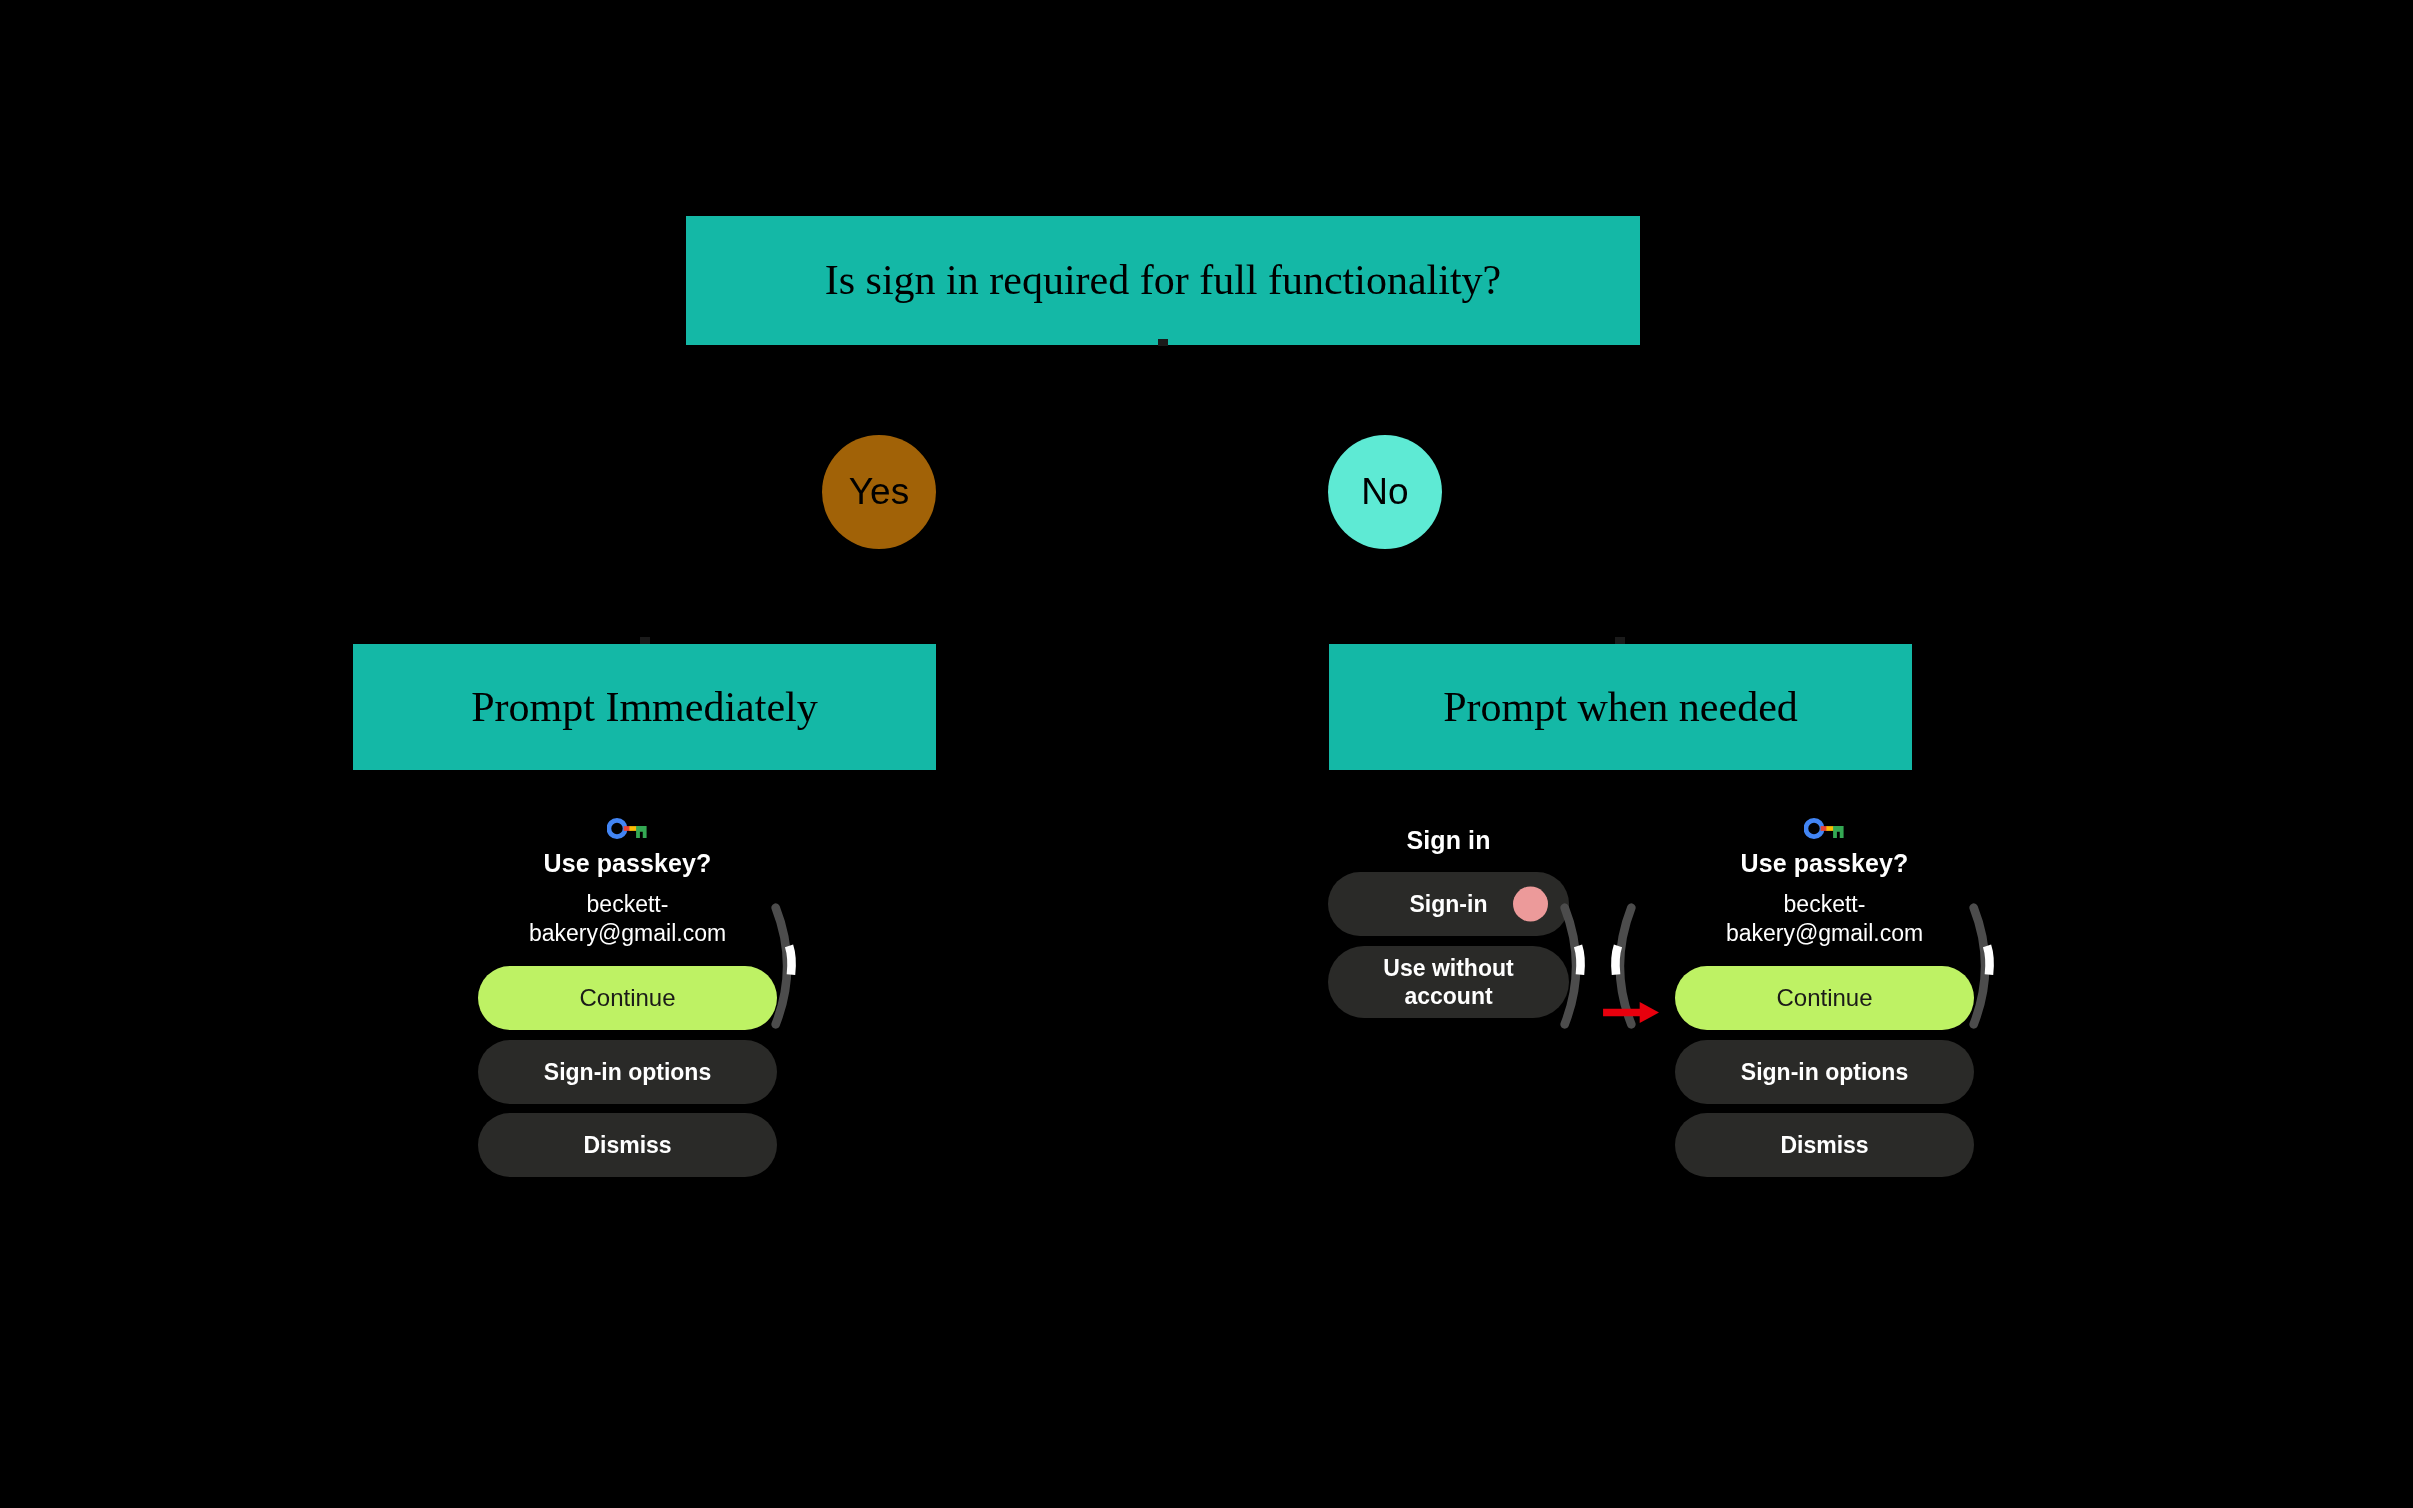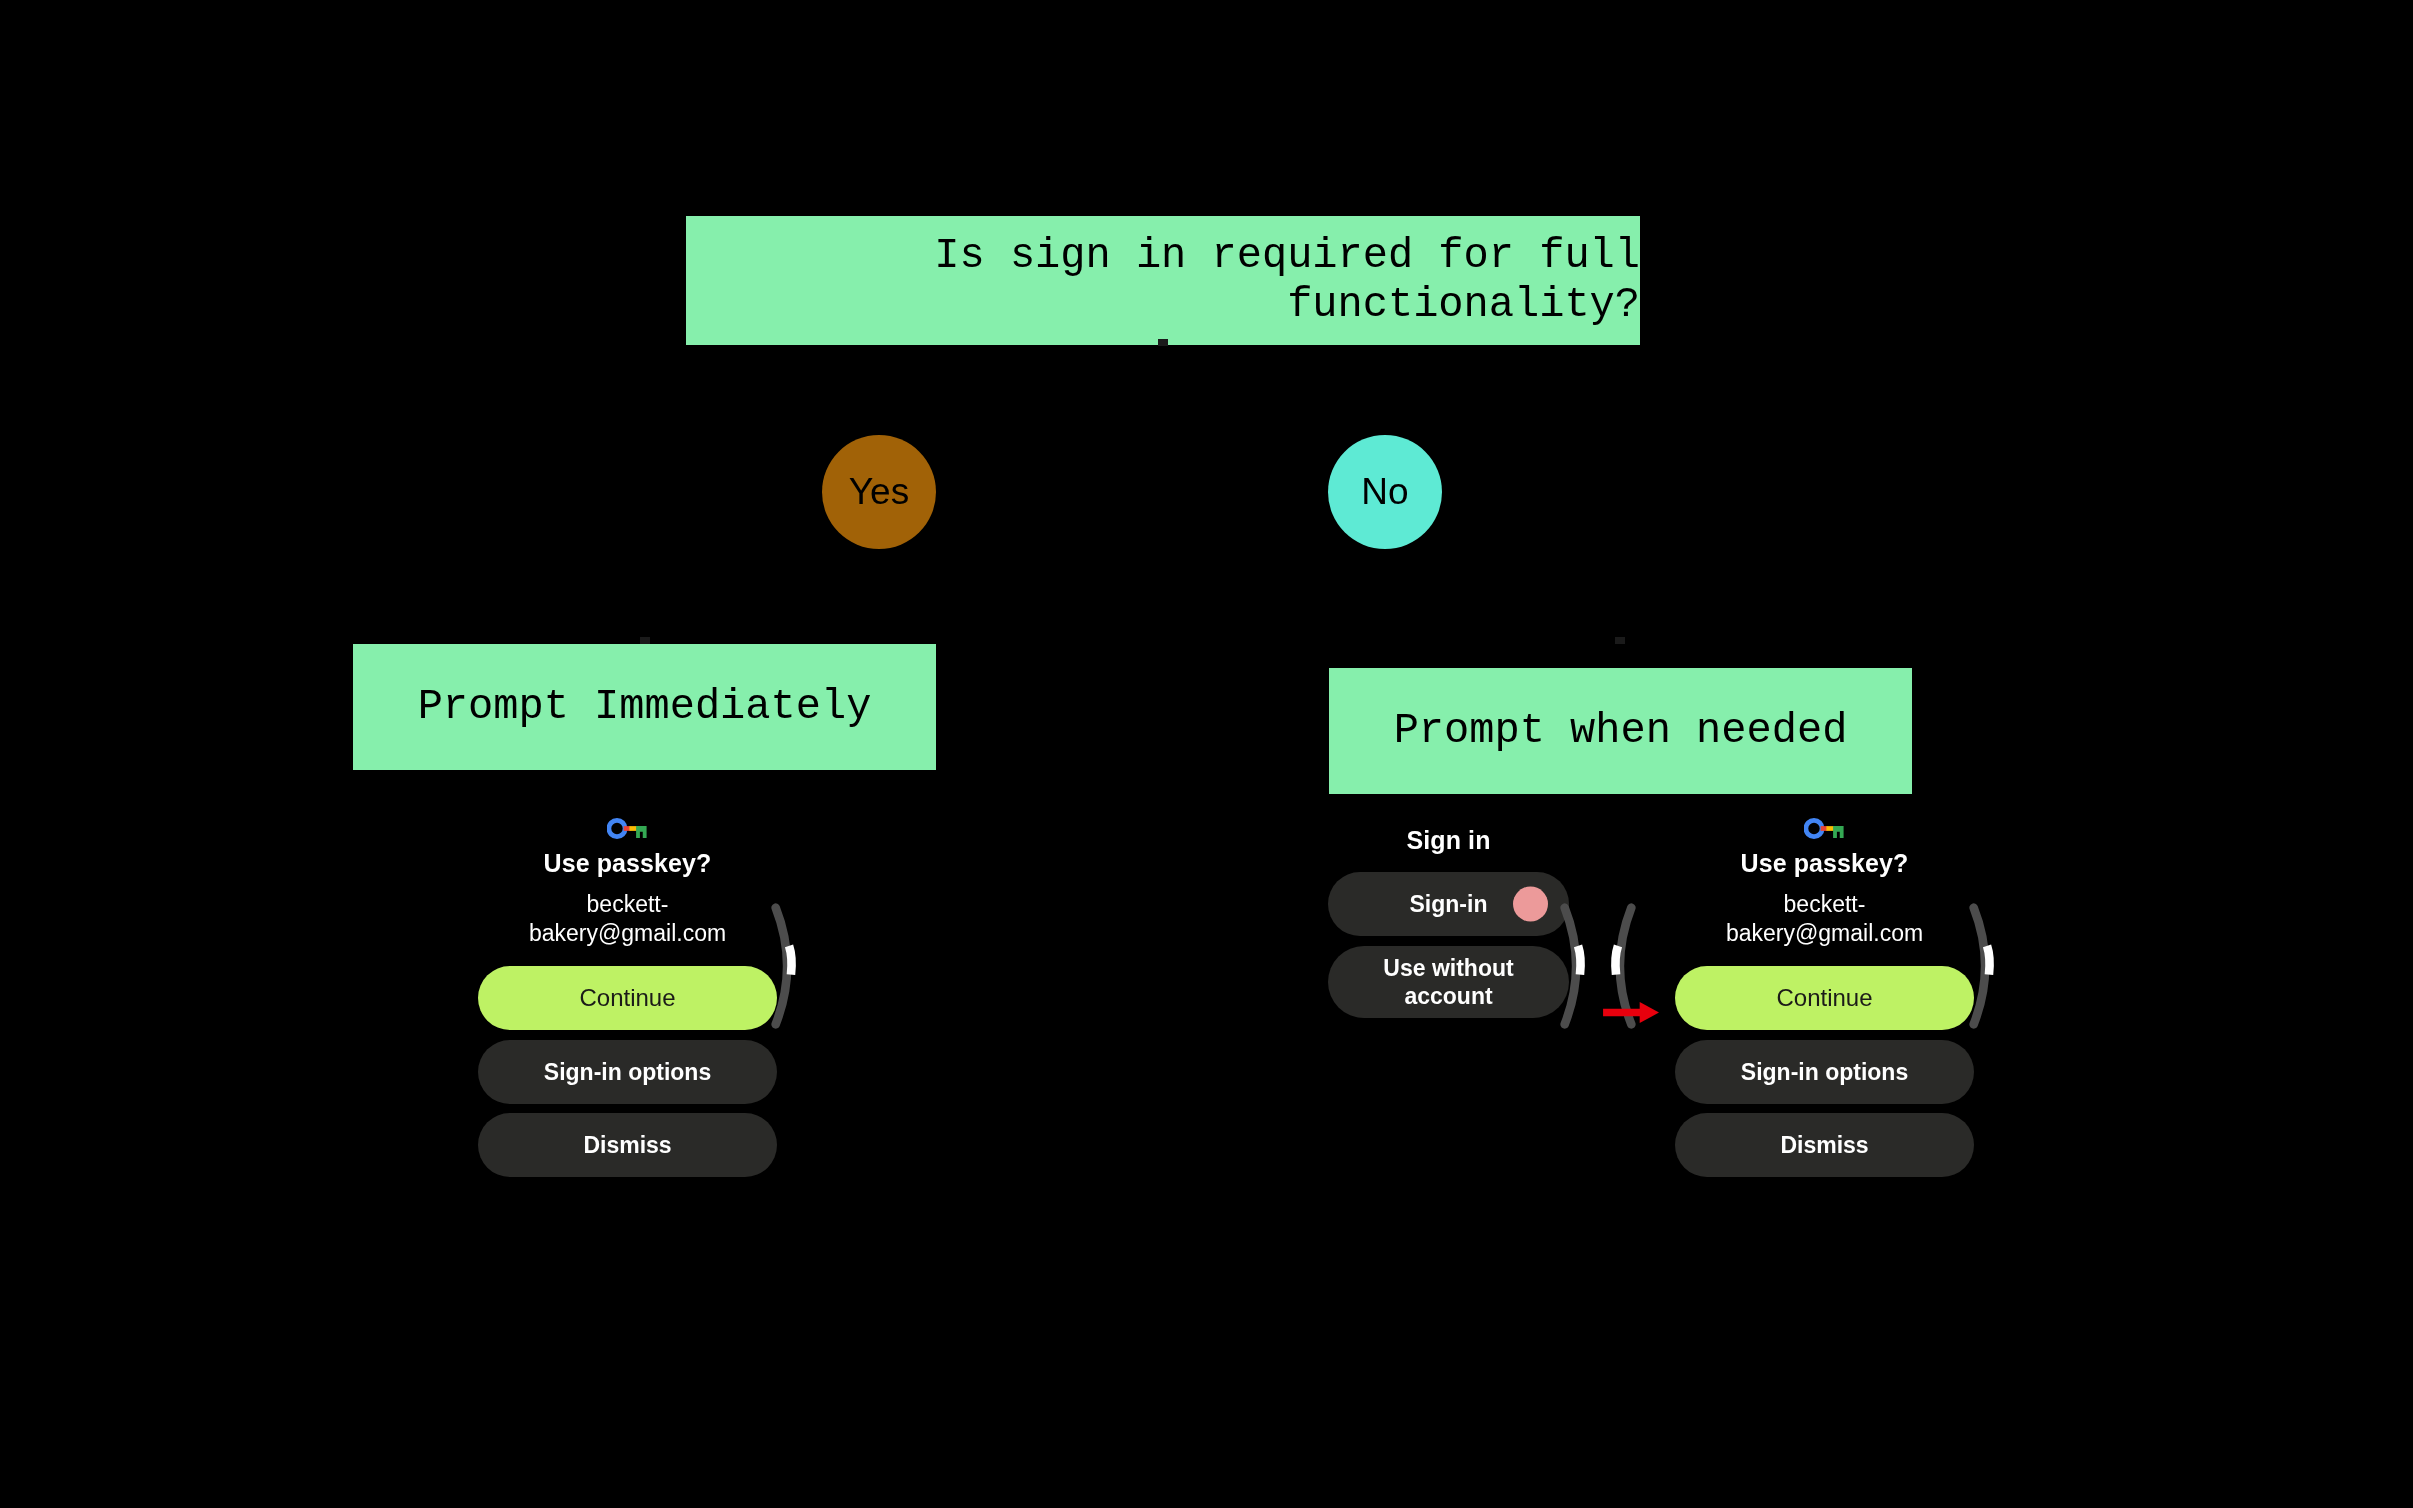--- a/index.html
+++ b/index.html
@@ -12,27 +12,27 @@
     height: 1508px;
     position: relative;
     overflow: hidden;
     font-family: "Liberation Sans", sans-serif;
     background: #000000;
   }
 
   
   .flow-box {
     position: absolute;
-    background: #86efac;
+    background: #14b8a6;
     color: #000000;
     display: flex;
     align-items: center;
     justify-content: center;
     text-align: right;
-    font-family: Liberation Mono, monospace;
+    font-family: Liberation Serif, serif;
     font-weight: 400;
     line-height: 1.15;
     box-sizing: border-box;
   }
 
   #decision-box {
     left: 686px;
     top: 216px;
     width: 954px;
     height: 129px;
@@ -46,21 +46,20 @@
     height: 126px;
     font-size: 42px;
   }
 
   #box-prompt-when-needed {
     left: 1329px;
     top: 644px;
     width: 583px;
     height: 126px;
     font-size: 42px;
-    margin-top: 24px;
   }
 
   
   .stub {
     position: absolute;
     width: 9.7px;
     height: 6.8px;
     background: #1a1a1a;
   }
   #stub-top { left: 1158px; top: 339px; }

